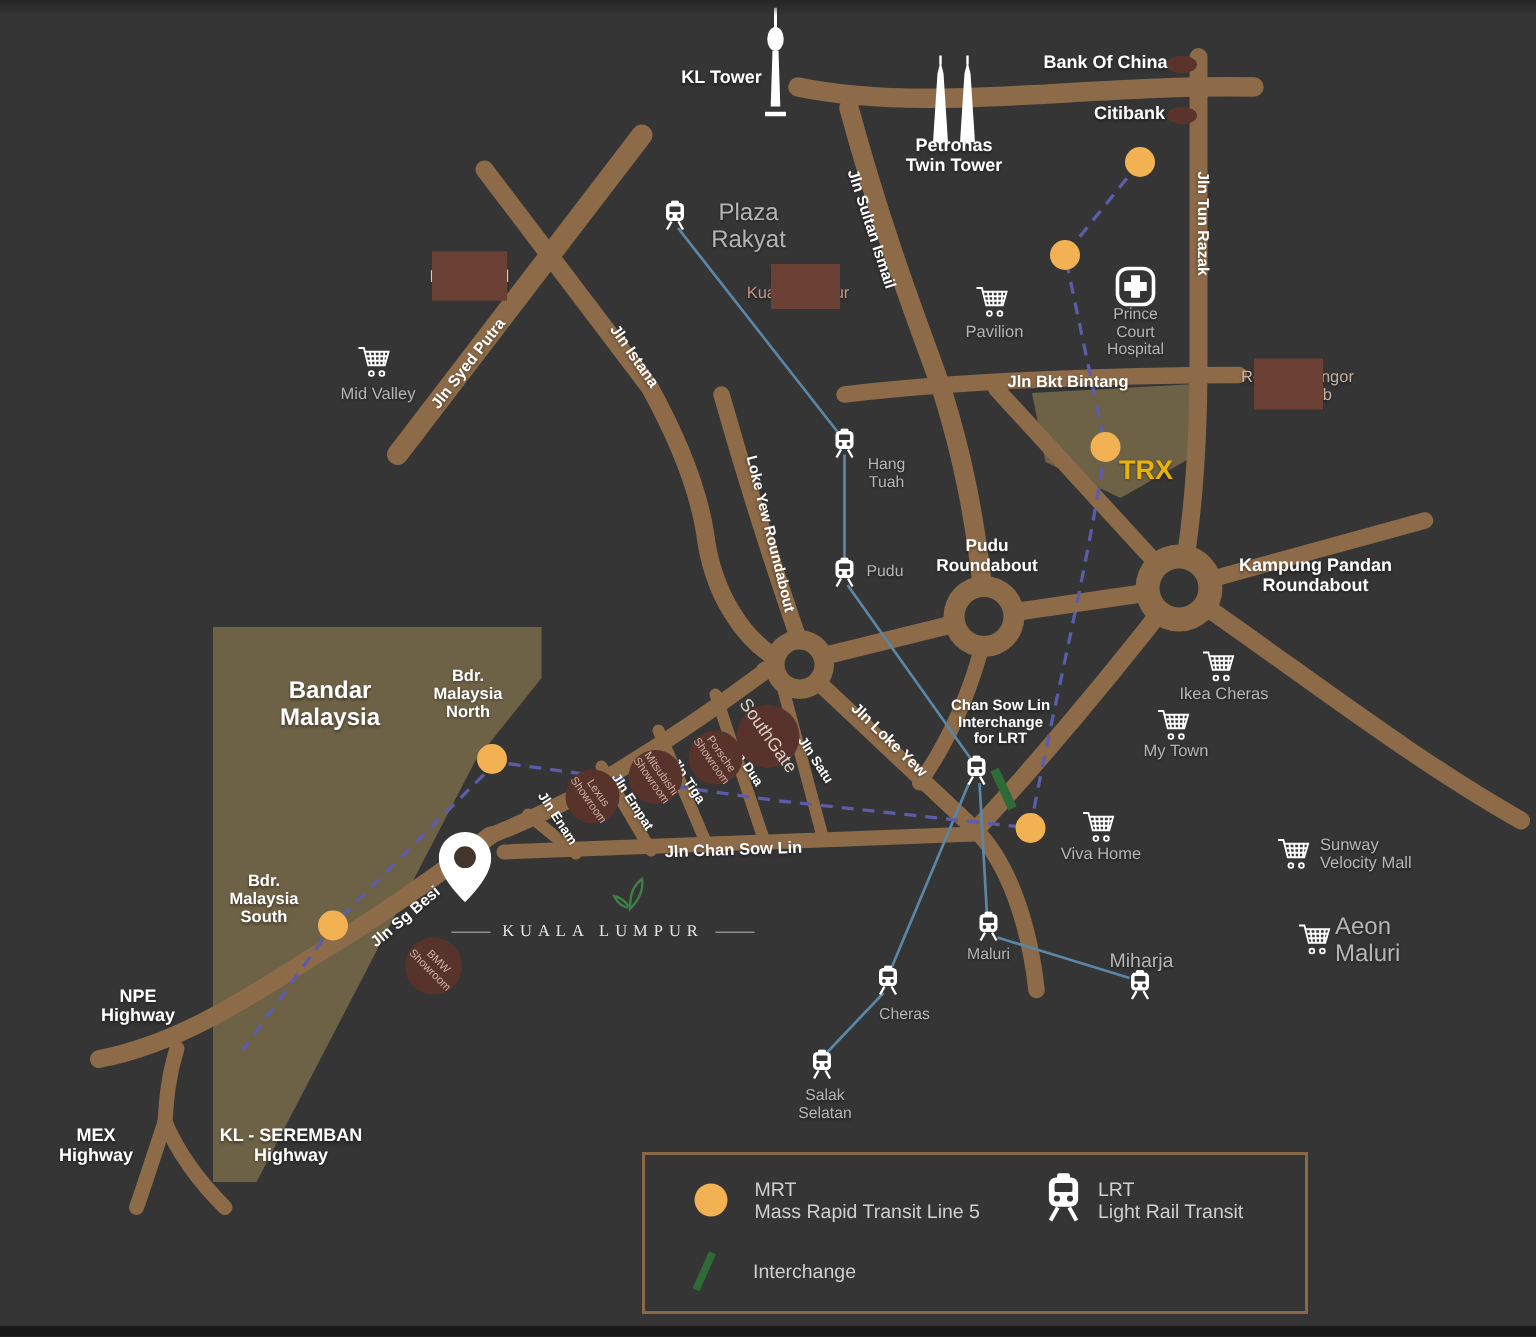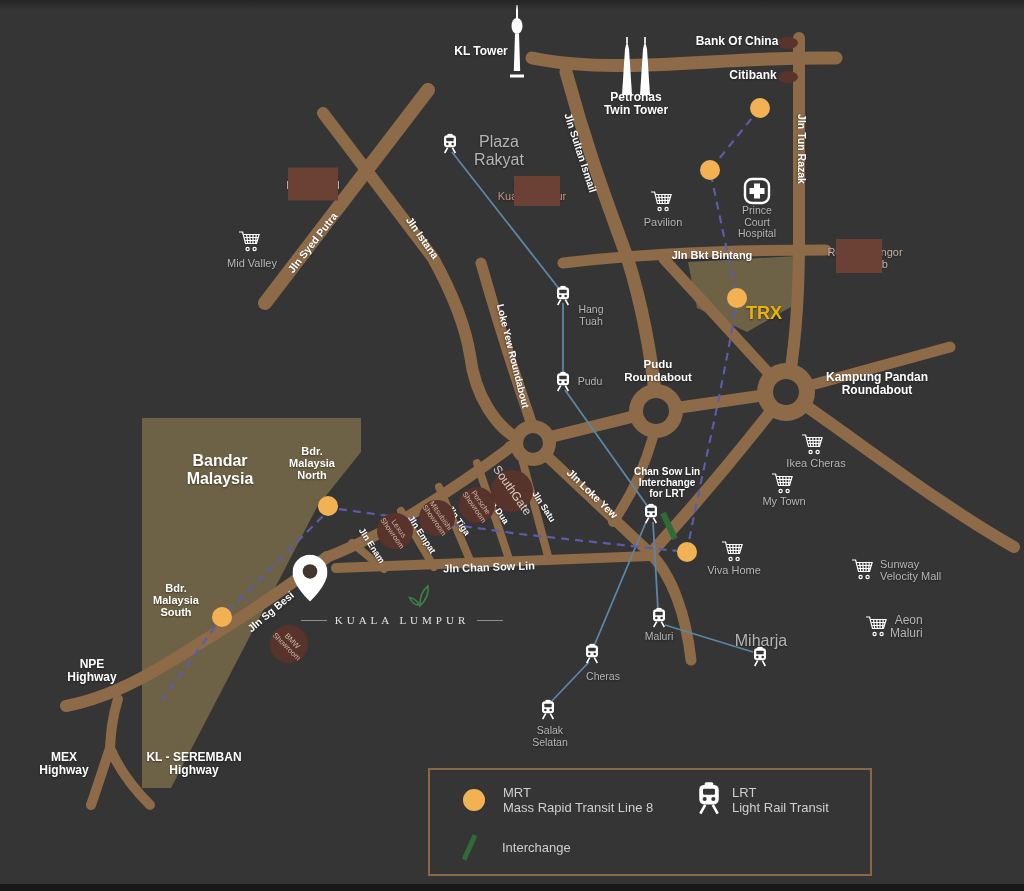--- a/index.html
+++ b/index.html
@@ -137,25 +137,25 @@
       <div class="lbl" style="left: 877px; top: 384px; font-size: 12px; color: rgb(255, 255, 255); font-weight: bold;">Kampung Pandan
 Roundabout</div>
       <div class="lbl" style="left: 816px; top: 463px; font-size: 11px; color: rgb(181, 181, 181);">Ikea Cheras</div>
       <div class="lbl" style="left: 784px; top: 501px; font-size: 11px; color: rgb(181, 181, 181);">My Town</div>
       <div class="lbl" style="left: 667px; top: 482px; font-size: 10px; color: rgb(255, 255, 255); font-weight: bold;">Chan Sow Lin
 Interchange
 for LRT</div>
       <div class="lbl" style="left: 734px; top: 570px; font-size: 11px; color: rgb(181, 181, 181);">Viva Home</div>
       <div class="lbl left" style="left: 880px; top: 570px; font-size: 11px; color: rgb(181, 181, 181);">Sunway
 Velocity Mall</div>
-      <div class="lbl left" style="left: 890px; top: 627px; font-size: 12px; color: rgb(181, 181, 181); text-align: right;">Aeon
+      <div class="lbl left" style="left: 890px; top: 627px; font-size: 16px; color: rgb(181, 181, 181);">Aeon
 Maluri</div>
       <div class="lbl" style="left: 659px; top: 637px; font-size: 10.5px; color: rgb(181, 181, 181);">Maluri</div>
       <div class="lbl" style="left: 603px; top: 677px; font-size: 10.5px; color: rgb(181, 181, 181);">Cheras</div>
-      <div class="lbl" style="left: 761px; top: 641px; font-size: 16px; color: rgb(181, 181, 181);">Miharja</div>
+      <div class="lbl" style="left: 761px; top: 641px; font-size: 13px; color: rgb(181, 181, 181);">Miharja</div>
       <div class="lbl" style="left: 550px; top: 737px; font-size: 10.5px; color: rgb(181, 181, 181);">Salak
 Selatan</div>
       <div class="lbl" style="left: 220px; top: 470px; font-size: 16px; color: rgb(255, 255, 255); font-weight: bold;">Bandar
 Malaysia</div>
       <div class="lbl" style="left: 312px; top: 463px; font-size: 11px; color: rgb(255, 255, 255); font-weight: bold;">Bdr.
 Malaysia
 North</div>
       <div class="lbl" style="left: 176px; top: 600px; font-size: 11px; color: rgb(255, 255, 255); font-weight: bold;">Bdr.
 Malaysia
 South</div>
@@ -342,21 +342,21 @@
       <span class="rule"></span>
       <span class="city">KUALA LUMPUR</span>
       <span class="rule"></span>
     </div>
   </div>
 
   <div id="legend">
     <span class="lg-dot"></span>
     <div class="lg-block" style="left:73px;top:15px">
       <div>MRT</div>
-      <div>Mass Rapid Transit Line 8</div>
+      <div>Mass Rapid Transit Line 5</div>
     </div>
     <span class="lg-train"><svg width="26" height="34" viewBox="0 0 24 31">
  <rect x="8" y="0" width="8" height="4" rx="1.5" fill="#fff"></rect>
  <rect x="3" y="2.5" width="18" height="18" rx="4.5" fill="#fff"></rect>
  <rect x="6.5" y="6" width="11" height="5.5" rx="1" fill="#353535"></rect>
  <circle cx="8" cy="15.5" r="1.9" fill="#353535"></circle>
  <circle cx="16" cy="15.5" r="1.9" fill="#353535"></circle>
  <path d="M8.5 21 L4 29 M15.5 21 L20 29" stroke="#fff" stroke-width="2.4"></path>
         </svg></span>
     <div class="lg-block" style="left:302px;top:15px">

